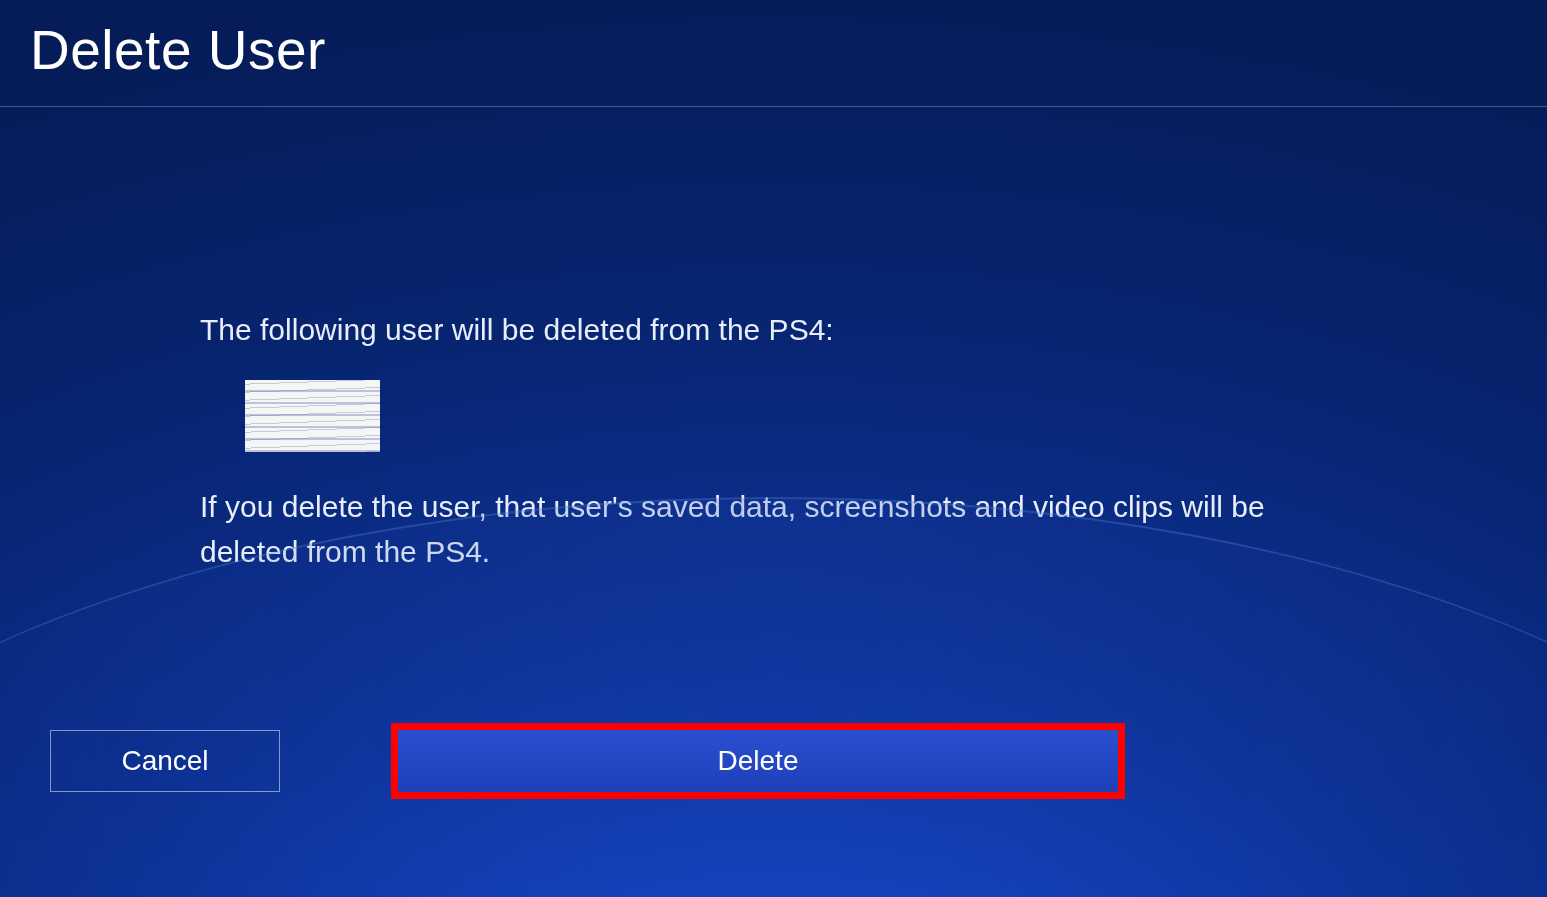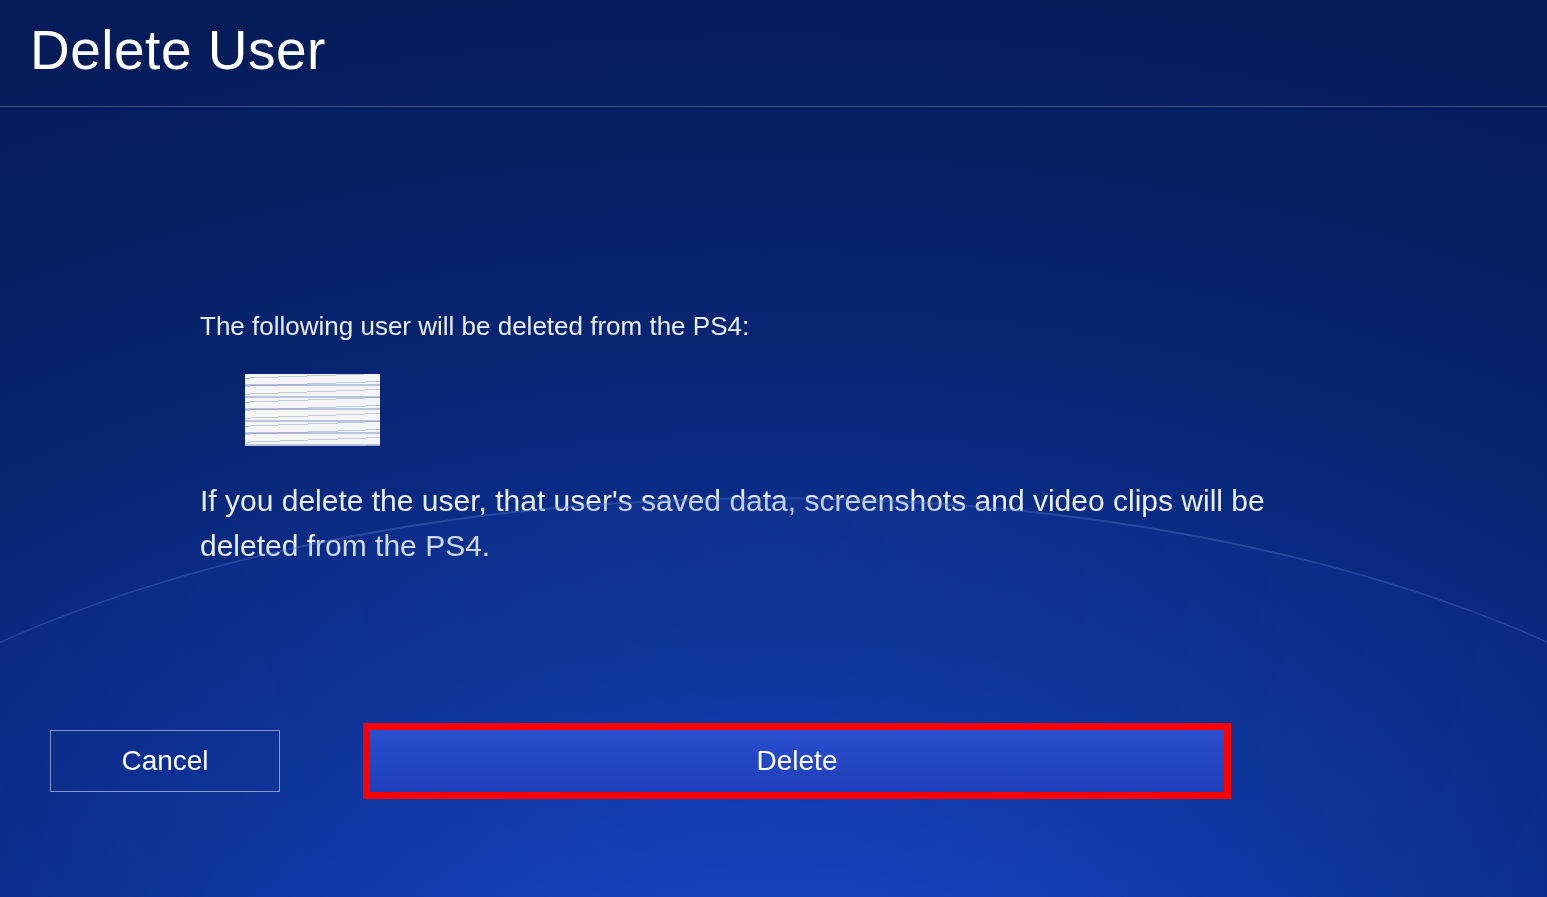--- a/index.html
+++ b/index.html
@@ -27,21 +27,21 @@
       font-size: 55px;
       font-weight: 300;
       letter-spacing: 0.5px;
     }
     
     .content {
       padding: 200px 200px 0 200px;
     }
     
     .message-line {
-      font-size: 26px;
+      font-size: 30px;
       font-weight: 300;
       line-height: 1.5;
       color: #e8eef8;
     }
     
     .user-block {
       margin: 28px 0 28px 45px;
       width: 135px;
       height: 72px;
       background: #f5f5f5;
@@ -79,42 +79,42 @@
       line-height: 1.5;
       color: #e8eef8;
     }
     
     .button-row {
       position: absolute;
       bottom: 105px;
       left: 50px;
       right: 0;
       display: flex;
-      gap: 90px;
+      gap: 118px;
     }
     
     .btn {
       height: 62px;
       display: flex;
       align-items: center;
       justify-content: center;
       font-size: 28px;
       font-weight: 400;
       cursor: pointer;
     }
     
     .btn-cancel {
       width: 230px;
       border: 1px solid rgba(255, 255, 255, 0.5);
       background: transparent;
       color: #ffffff;
     }
     
     .btn-delete {
-      width: 854px;
+      width: 720px;
       background: linear-gradient(180deg, #2a4fd0 0%, #1e3fb8 100%);
       color: #ffffff;
       position: relative;
       text-align: right;
     }
     
     .highlight-box {
       position: absolute;
       border: 7px solid #ff0000;
       top: -7px;

